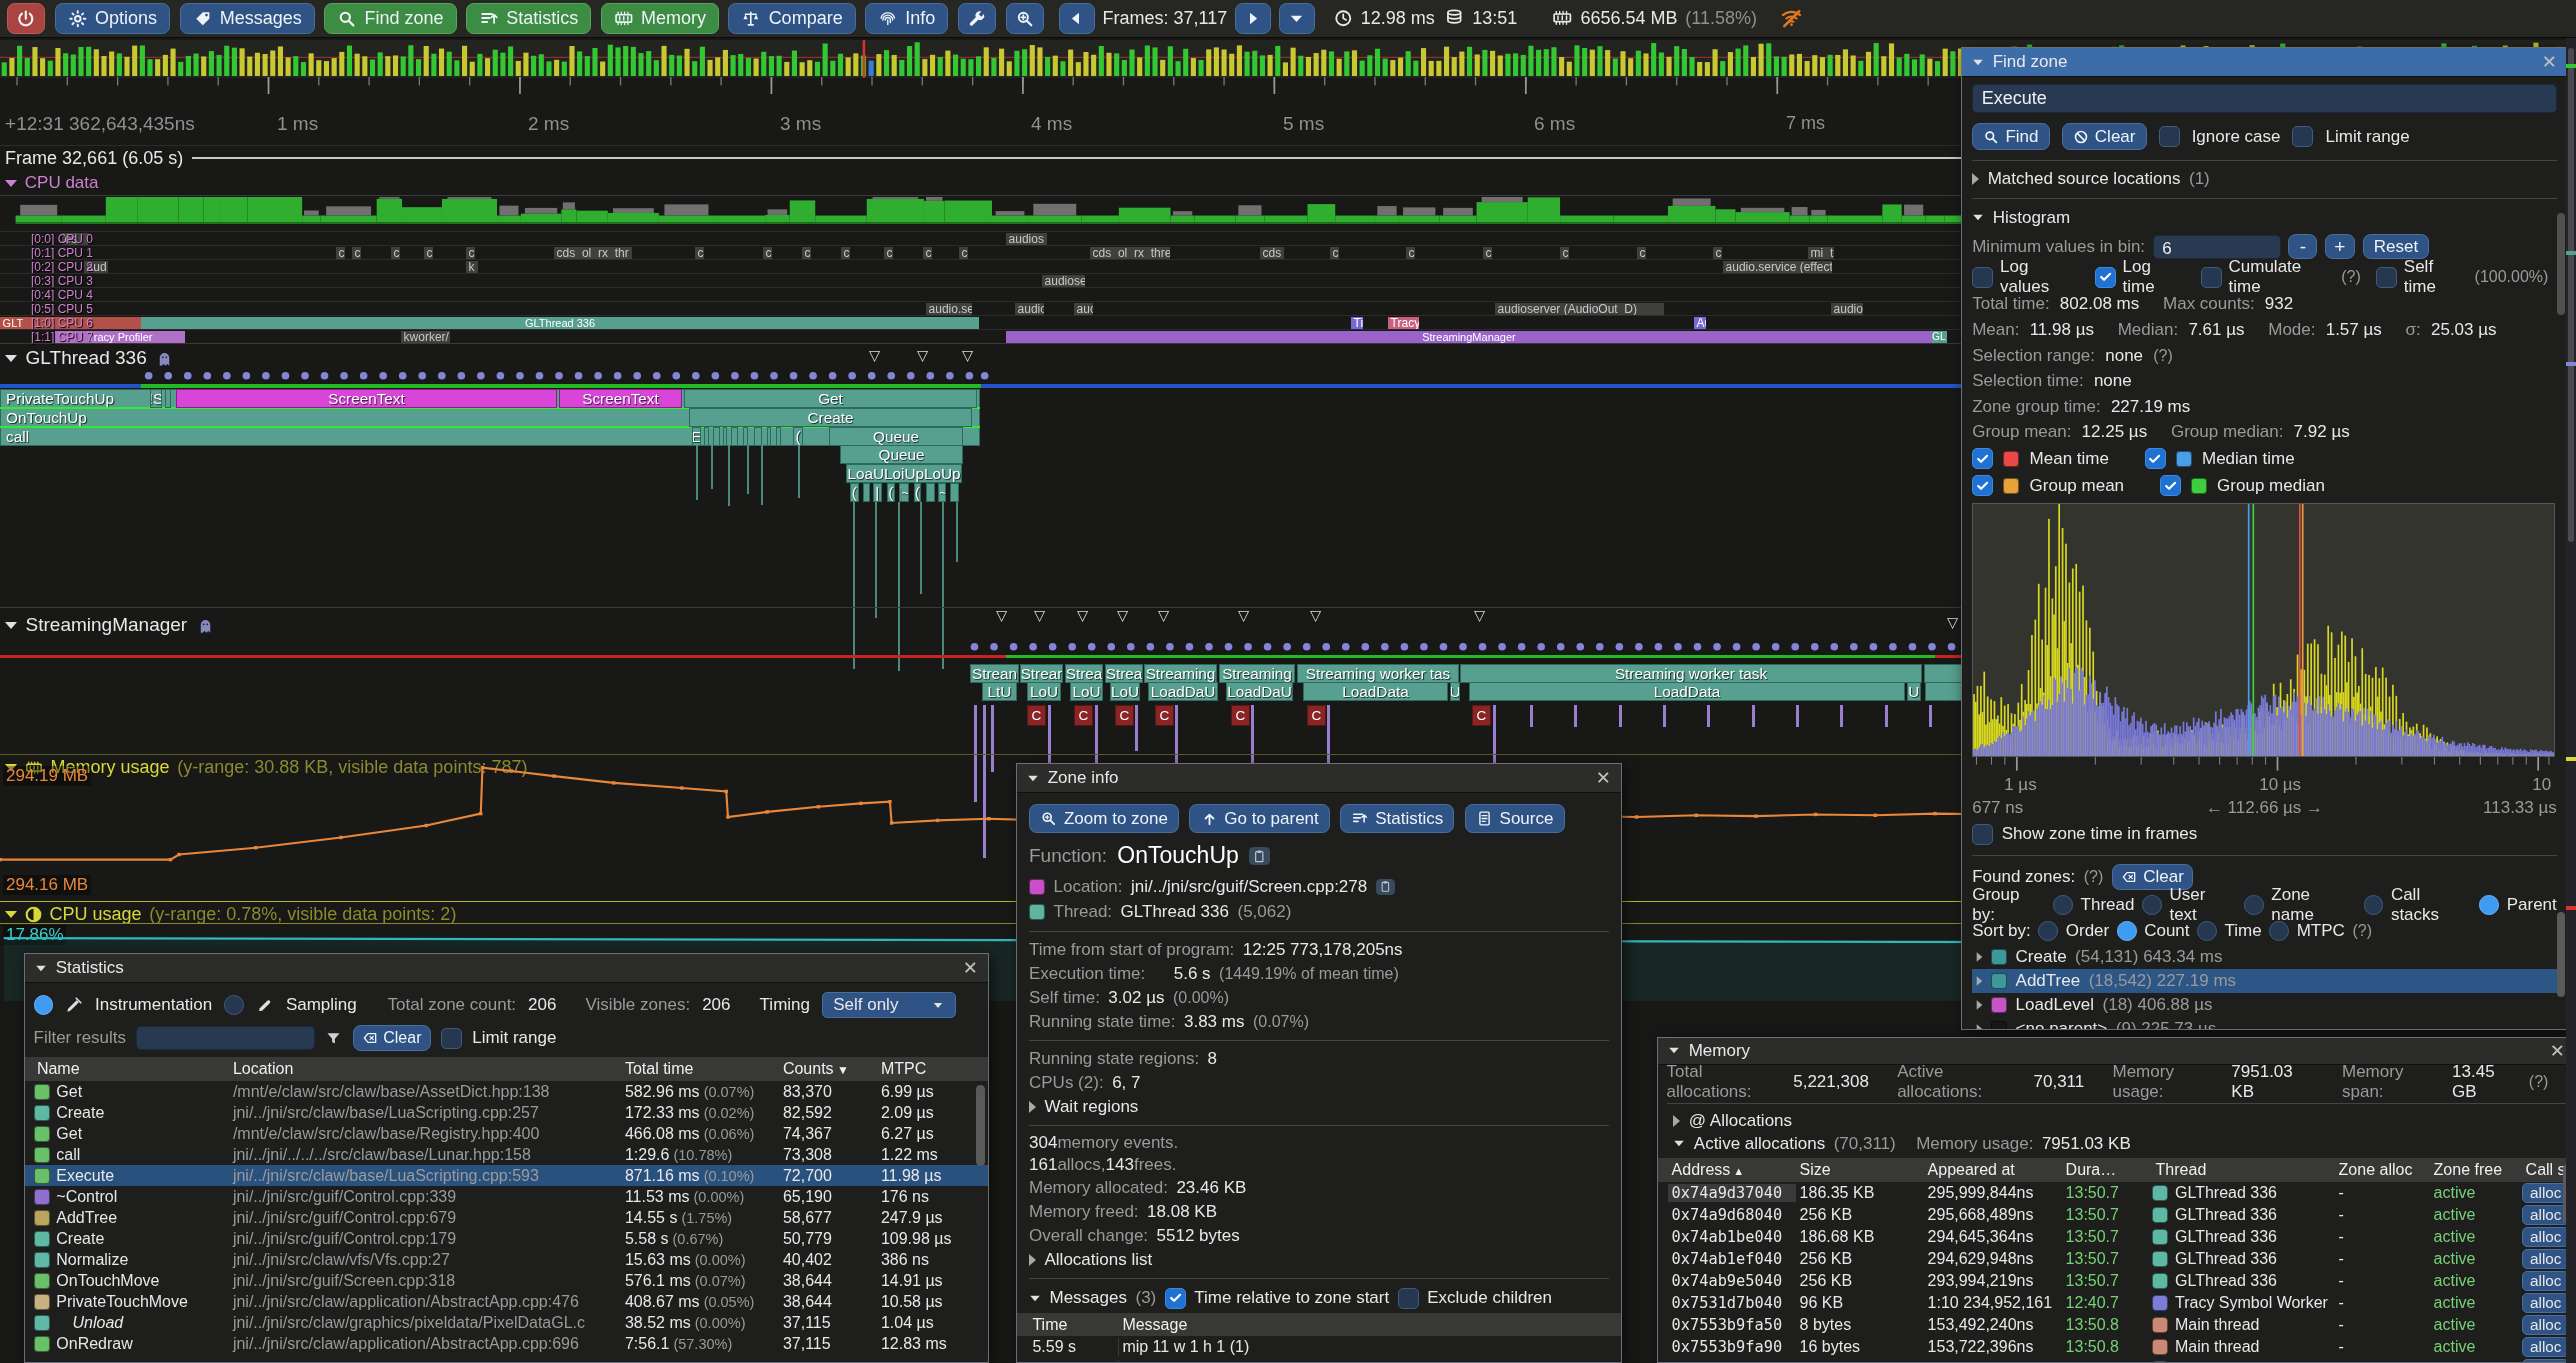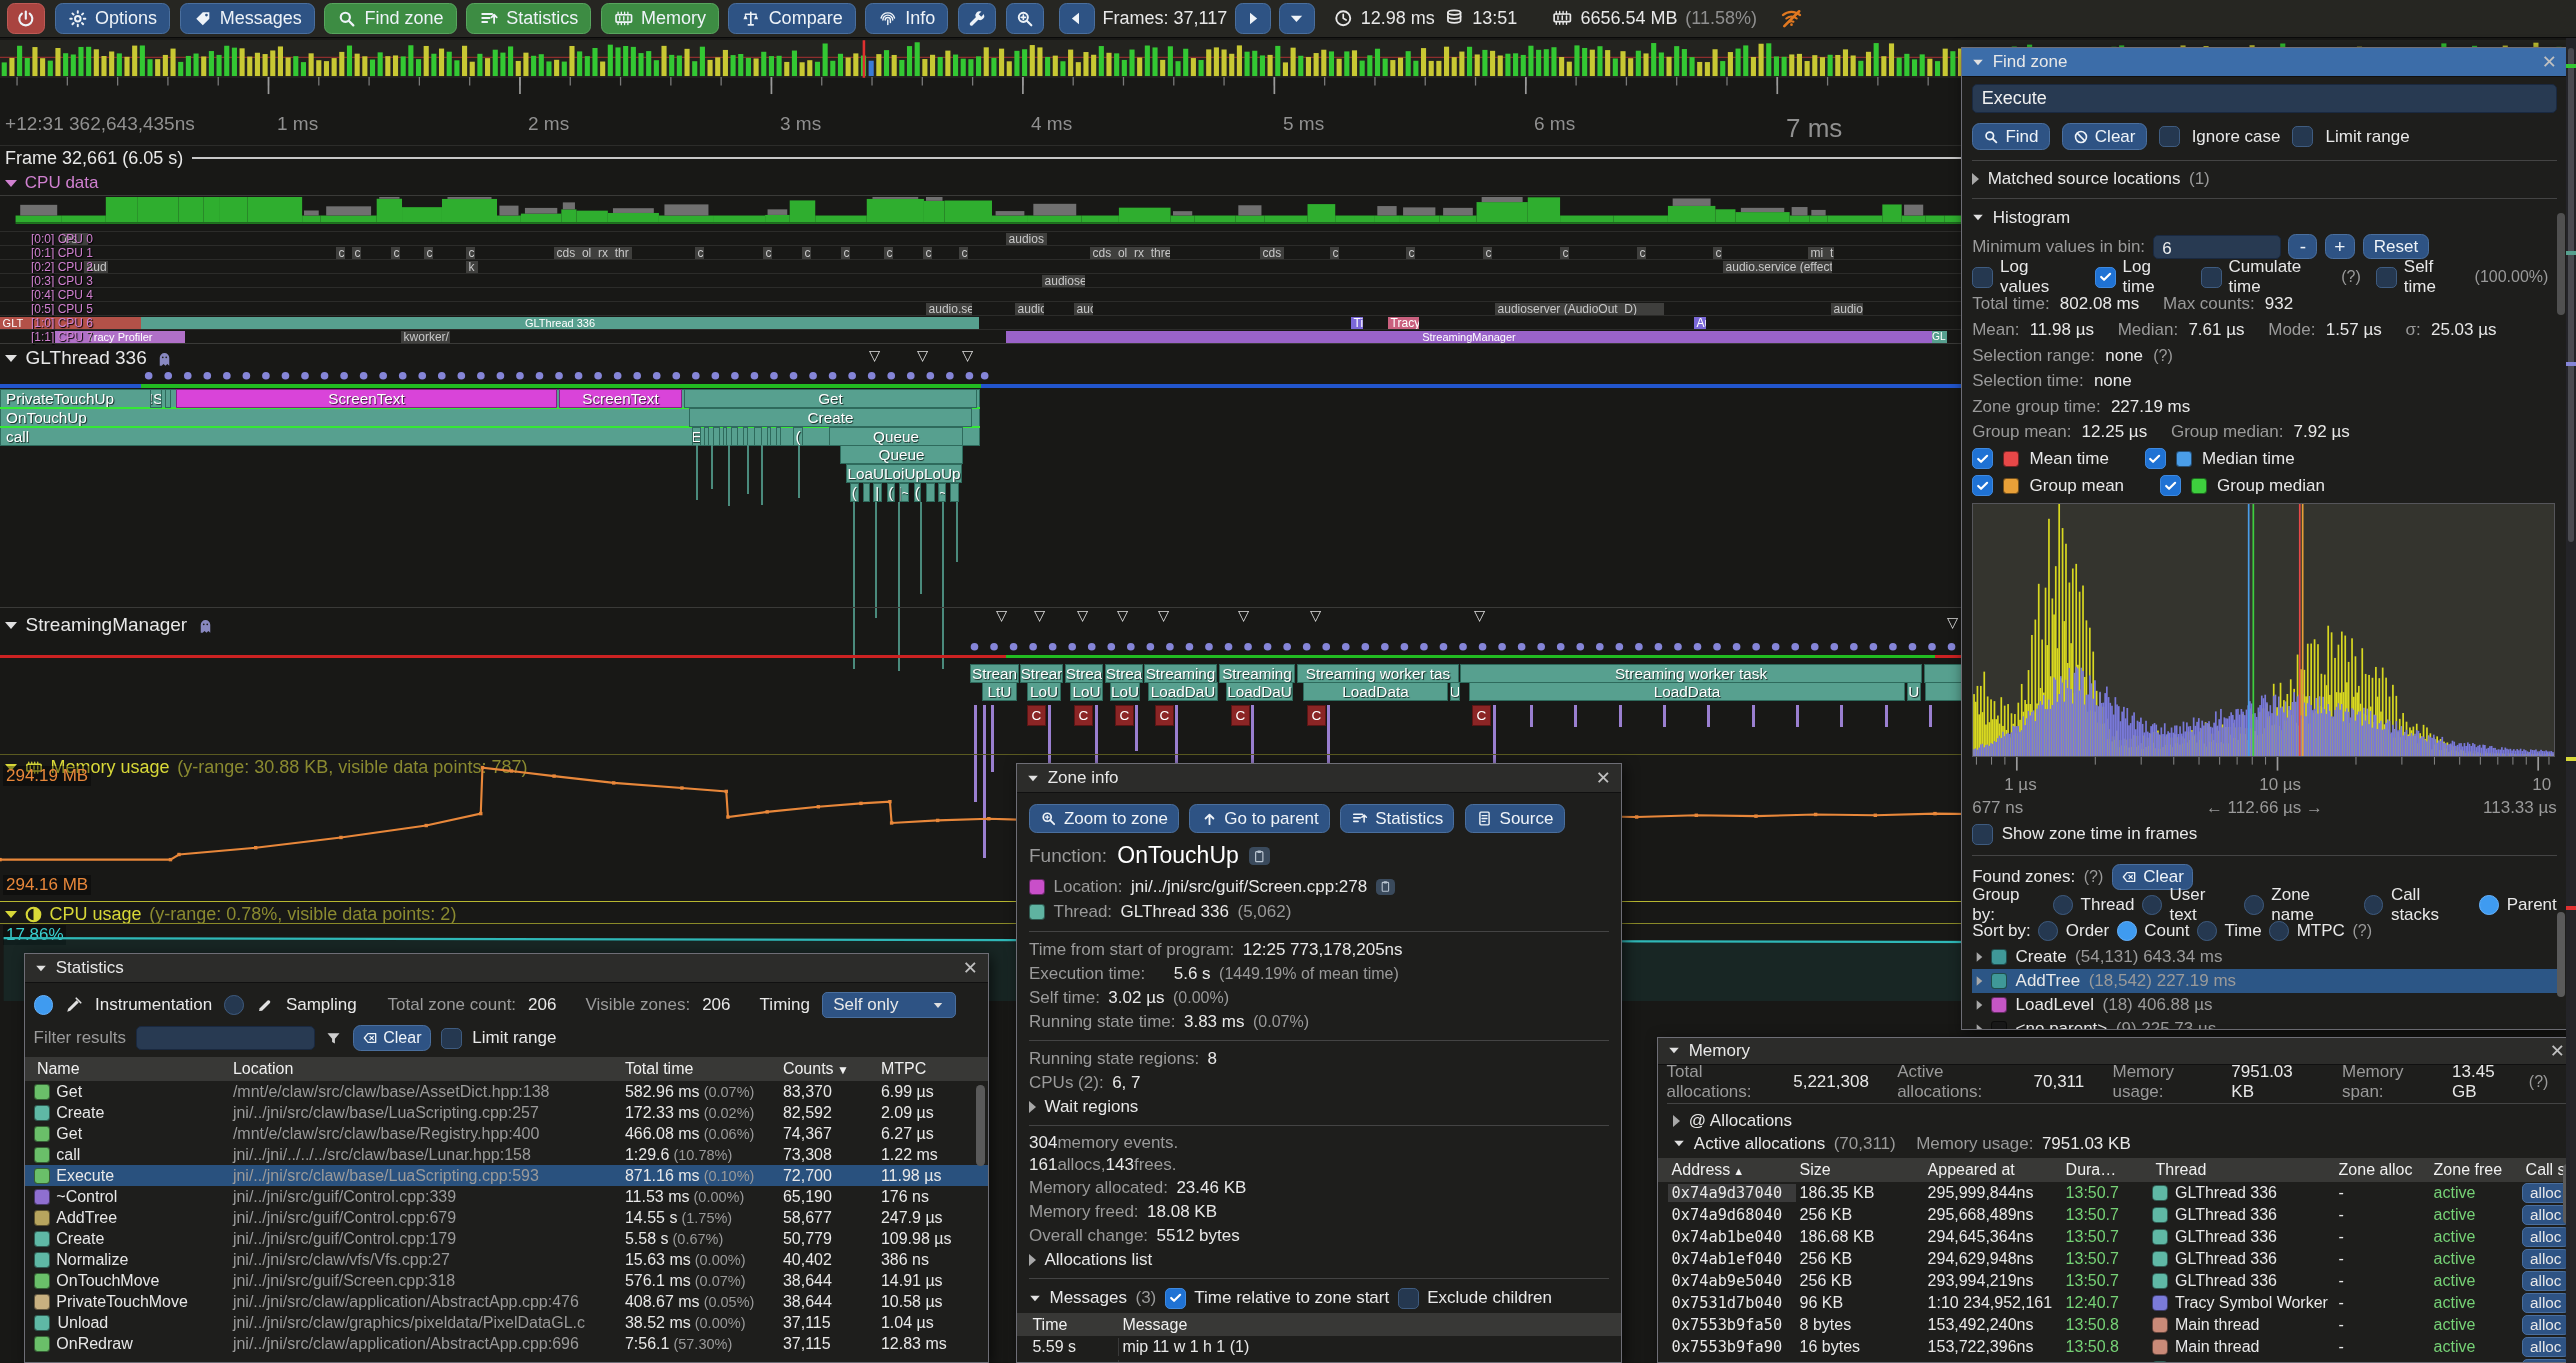--- a/index.html
+++ b/index.html
@@ -580,21 +580,21 @@
           <line x1="1495" y1="0" x2="1495" y2="20" stroke="#9a9a9a" stroke-width="2"></line>
           <line x1="1790" y1="0" x2="1790" y2="20" stroke="#9a9a9a" stroke-width="2"></line>
           <line x1="2085" y1="0" x2="2085" y2="20" stroke="#9a9a9a" stroke-width="2"></line>
         </svg>
         <div class="abs" style="left: 277px; top: 36px; font-size: 19px; color: rgb(144, 144, 144);">1 ms</div>
         <div class="abs" style="left: 528px; top: 36px; font-size: 19px; color: rgb(144, 144, 144);">2 ms</div>
         <div class="abs" style="left: 780px; top: 36px; font-size: 19px; color: rgb(144, 144, 144);">3 ms</div>
         <div class="abs" style="left: 1031px; top: 36px; font-size: 19px; color: rgb(144, 144, 144);">4 ms</div>
         <div class="abs" style="left: 1283px; top: 36px; font-size: 19px; color: rgb(144, 144, 144);">5 ms</div>
         <div class="abs" style="left: 1534px; top: 36px; font-size: 19px; color: rgb(144, 144, 144);">6 ms</div>
-        <div class="abs" style="left: 1786px; top: 36px; font-size: 26px; color: rgb(144, 144, 144);">7 ms</div>
+        <div class="abs" style="left: 1786px; top: 36px; font-size: 18px; color: rgb(144, 144, 144);">7 ms</div>
         <div class="abs" style="left: 5.1px; top: 36px; font-size: 19px; color: rgb(144, 144, 144);">+12:31 362,643,435ns</div>
       </div>
       <div class="abs" style="left: 0px; top: 109px; width: 2576px; height: 22px; display: flex; align-items: center; gap: 8.5px;">
         <span style="font-size: 18px; margin-left: 5.1px; white-space: nowrap;">Frame 32,661 (6.05 s)</span>
         <div style="flex: 1 1 0%; height: 1.7px; background: rgb(200, 200, 200); margin-right: 1.7px;"></div>
       </div>
       <div class="abs" style="left: 5.1px; top: 135px; display: flex; align-items: center; gap: 7.7px; font-size: 17px; color: rgb(208, 128, 208);">
         <div class="tri-d" style="border-top-color: rgb(208, 128, 208);"></div>
         <span>CPU data</span>
       </div>
@@ -1251,21 +1251,21 @@
             <div class="row" style="width: 196px; gap: 6.8px; overflow: hidden; flex: 0 0 auto;">
               <div class="swatch" style="background: rgb(200, 176, 128);"></div>
               <span style="font-size: 16px; white-space: nowrap;">PrivateTouchMove</span>
             </div>
             <span class="cell dim" style="width: 392px; font-size: 16px;">jni/../jni/src/claw/application/AbstractApp.cpp:476</span>
             <span class="cell" style="width: 158px; font-size: 16px;"><span>408.67 ms</span><span class="dim" style="font-size: 14.5px;"> (0.05%)</span></span>
             <span class="cell" style="width: 98px; font-size: 16px;">38,644</span>
             <span class="cell" style="width: 94px; font-size: 16px;">10.58 µs</span>
           </div>
           <div class="row" style="height: 21px; padding: 0px 8.5px; gap: 0px; background: transparent;">
-            <div class="row" style="width: 196px; gap: 8px; overflow: hidden; flex: 0 0 auto;">
+            <div class="row" style="width: 196px; gap: 23px; overflow: hidden; flex: 0 0 auto; font-style: italic;">
               <div class="swatch" style="background: rgb(95, 184, 165);"></div>
               <span style="font-size: 16px; white-space: nowrap;">Unload</span>
             </div>
             <span class="cell dim" style="width: 392px; font-size: 16px;">jni/../jni/src/claw/graphics/pixeldata/PixelDataGL.c</span>
             <span class="cell" style="width: 158px; font-size: 16px;"><span>38.52 ms</span><span class="dim" style="font-size: 14.5px;"> (0.00%)</span></span>
             <span class="cell" style="width: 98px; font-size: 16px;">37,115</span>
             <span class="cell" style="width: 94px; font-size: 16px;">1.04 µs</span>
           </div>
           <div class="row" style="height: 21px; padding: 0px 8.5px; gap: 0px; background: transparent;">
             <div class="row" style="width: 196px; gap: 6.8px; overflow: hidden; flex: 0 0 auto;">

